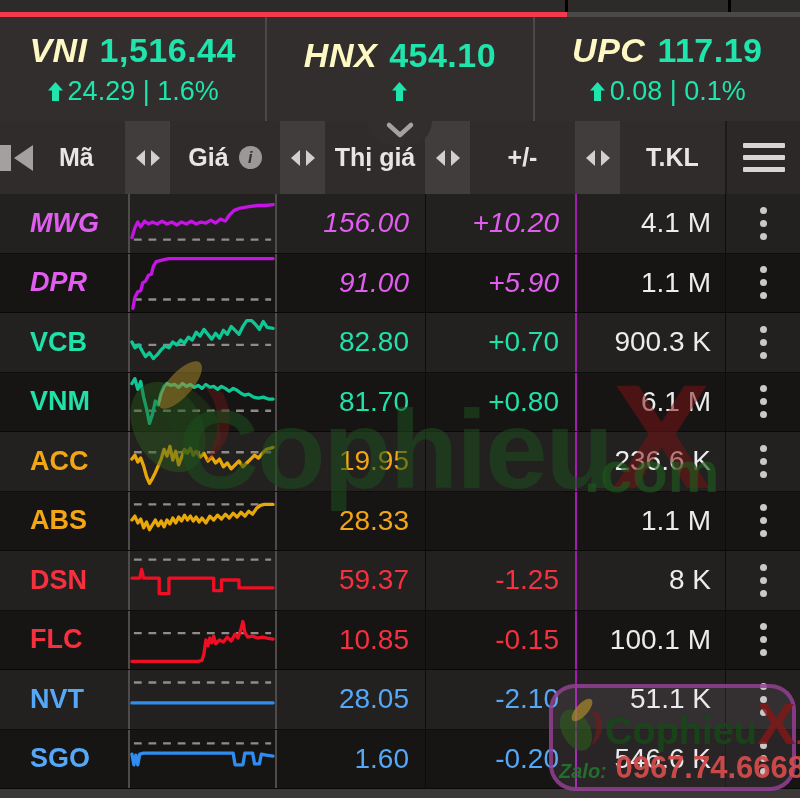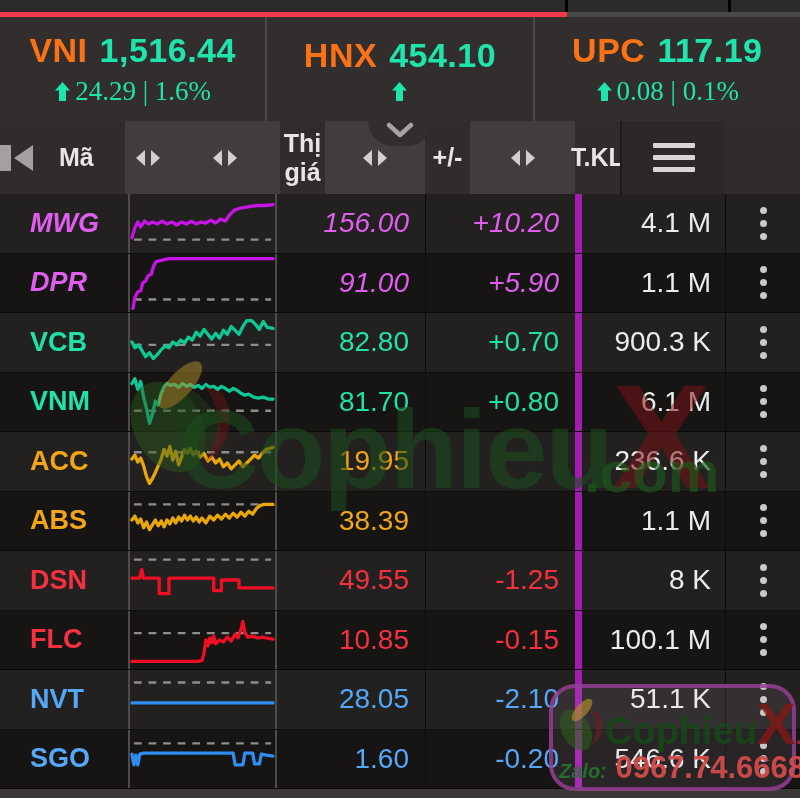--- a/index.html
+++ b/index.html
@@ -12,23 +12,23 @@
   
   .top-strip { position:relative; height:12px; background:#2d2a2a; }
   .top-tick { position:absolute; top:0; width:3px; height:12px; background:#000; }
   .progress { position:relative; height:5px; background:#4b4848; }
   .progress-fill { position:absolute; left:0; top:0; height:5px; background:#f23a4c; }
   
   .index-bar { display:flex; height:104px; background:#322e2e; }
   .index-sec { flex:1; display:flex; flex-direction:column; justify-content:center; align-items:center; gap:6px; }
   .index-sec + .index-sec { border-left:2px solid #4c4848; }
   .index-line1 { font-size:34px; font-weight:bold; letter-spacing:0.5px; }
-  .index-label { color:#f97316; margin-right:12px; }
+  .index-label { color:#fef9c3; margin-right:12px;font-style:italic; }
   .index-value { color:#1fe4ab; }
-  .index-line2 { display:flex; align-items:center; gap:4px; color:#1fe4ab; font-size:27px;font-family:Liberation Serif, serif; }
+  .index-line2 { display:flex; align-items:center; gap:4px; color:#1fe4ab; font-size:27px; }
   .up-arrow { display:inline-block; line-height:0; }
   
   .notch { position:absolute; left:368px; top:121px; width:64px; height:25px;
     background:#322e2e; border-radius:0 0 32px 32px; z-index:5;
     display:flex; justify-content:center; align-items:flex-start; }
   
   .thead { display:grid; grid-template-columns:125px 45px 110px 45px 100px 45px 105px 45px 105px 75px;
     height:73px; background:#302c2c; color:#e8e5e5; font-size:25px; font-weight:bold;text-align:center; }
   .th { display:flex; align-items:center; justify-content:center; gap:10px; }
   .th-ma { justify-content:flex-start; }
@@ -49,21 +49,21 @@
   .rows { position:relative; }
   .row { display:grid; grid-template-columns:128px 149px 148px 150px 150px 75px;
     height:59.5px; border-bottom:1px solid rgba(0,0,0,0.55); font-size:28px; }
   .row.light { background:#232020; }
   .row.dark  { background:#171414; }
   .cell { display:flex; align-items:center; }
   .cell-ticker { padding-left:30px; font-weight:bold; font-size:27px; }
   .cell-spark { border-left:2px solid #4f4b4b; border-right:2px solid #4f4b4b; overflow:hidden; }
   .cell-price { justify-content:flex-end; padding-right:16px; }
   .cell-change { justify-content:flex-end; padding-right:16px; border-left:1px solid #0d0b0b; }
-  .cell-vol { justify-content:flex-end; padding-right:14px; border-left:7px solid #a21caf; color:#ececec;text-align:center; }
+  .cell-vol { justify-content:flex-end; padding-right:14px; border-left:2px solid #a21caf; color:#ececec;text-align:center; }
   .cell-menu { justify-content:center; border-left:1px solid #0d0b0b; cursor:pointer; }
   .kebab { display:flex; flex-direction:column; gap:6px; }
   .kebab i { display:block; width:7px; height:7px; border-radius:50%; background:#cbc8c8; }
   .c-purple { color:#e15df0;font-style:italic; } .c-green { color:#20e2a9; } .c-amber { color:#f2a616; }
   .c-red { color:#f53140; } .c-blue { color:#55a7f7; }
   
   .bottom-bar { height:9px; background:#3b3737; }
   
   .wm { position:absolute; pointer-events:none; z-index:9; }
   .wm-center-text { left:178px; top:352px; font-weight:bold; white-space:nowrap; }
@@ -143,20 +143,24 @@
       <span class="collapse-icon">
           <span class="collapse-bar"></span>
           <span class="collapse-tri"></span>
         </span>
       <span>Mã</span>
     </div>
     <div class="th th-strip">
       <span class="tri tri-l"></span>
         <span class="tri tri-r"></span>
     </div>
+    <div class="th">
+      <span>Giá</span>
+      <span class="info-icon">i</span>
+    </div>
     <div class="th th-strip">
       <span class="tri tri-l"></span>
         <span class="tri tri-r"></span>
     </div>
     <div class="th">
       <span>Thị giá</span>
     </div>
     <div class="th th-strip">
       <span class="tri tri-l"></span>
         <span class="tri tri-r"></span>
@@ -277,40 +281,40 @@
     </div>
   </div>
       <div class="row dark">
     <div class="cell cell-ticker c-amber">ABS</div>
     <div class="cell cell-spark">
           <svg width="145" height="59" viewBox="0 0 149 59">
             <line x1="4" x2="145" y1="13" y2="13" stroke="#8f8c8c" stroke-width="2.4" stroke-dasharray="8 7"></line>
             <polyline points="2,29 5,25 8,32 11,28 14,37 17,31 20,39 23,34 26,29 29,35 32,30 35,36 38,29 41,33 44,27 47,32 50,26 53,30 56,24 59,29 62,25 65,30 68,26 71,31 74,27 78,32 82,25 86,29 90,24 94,28 98,23 102,27 106,22 110,26 114,21 118,25 122,20 126,23 130,17 134,14 138,13 147,13" fill="none" stroke="#e9a80a" stroke-width="3.4" stroke-linejoin="round" stroke-linecap="round"></polyline>
           </svg>
         </div>
-    <div class="cell cell-price c-amber">38.39</div>
+    <div class="cell cell-price c-amber">28.33</div>
     <div class="cell cell-change c-amber"></div>
     <div class="cell cell-vol">1.1 M</div>
     <div class="cell cell-menu">
       <span class="kebab">
             <i></i>
             <i></i>
             <i></i>
           </span>
     </div>
   </div>
       <div class="row light">
     <div class="cell cell-ticker c-red">DSN</div>
     <div class="cell cell-spark">
           <svg width="145" height="59" viewBox="0 0 149 59">
             <line x1="4" x2="145" y1="8" y2="8" stroke="#8f8c8c" stroke-width="2.4" stroke-dasharray="8 7"></line>
             <polyline points="2,27 10,27 12,18 14,27 30,27 30,43 40,43 40,27 60,27 86,27 86,40 94,40 94,29 103,29 112,29 112,37 147,37" fill="none" stroke="#ee0f24" stroke-width="3.4" stroke-linejoin="round" stroke-linecap="round"></polyline>
           </svg>
         </div>
-    <div class="cell cell-price c-red">49.55</div>
+    <div class="cell cell-price c-red">59.37</div>
     <div class="cell cell-change c-red">-1.25</div>
     <div class="cell cell-vol">8 K</div>
     <div class="cell cell-menu">
       <span class="kebab">
             <i></i>
             <i></i>
             <i></i>
           </span>
     </div>
   </div>

